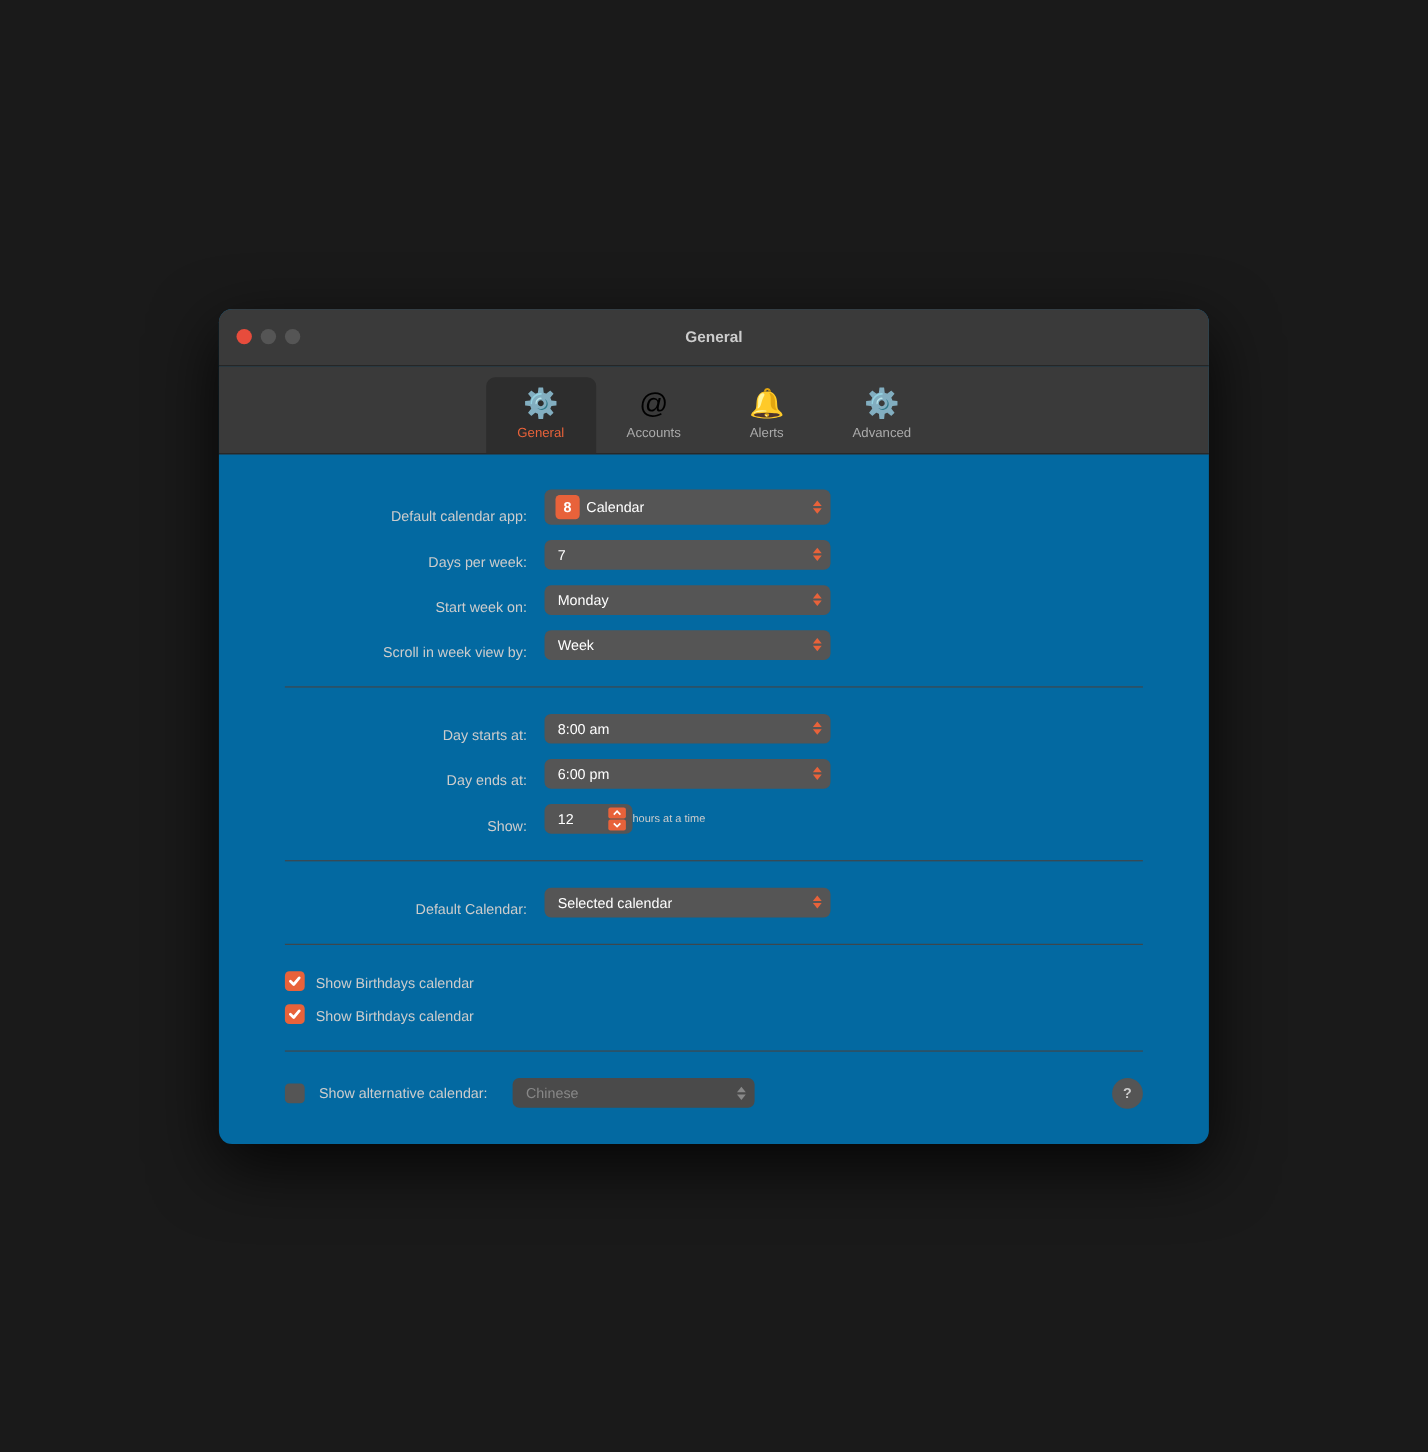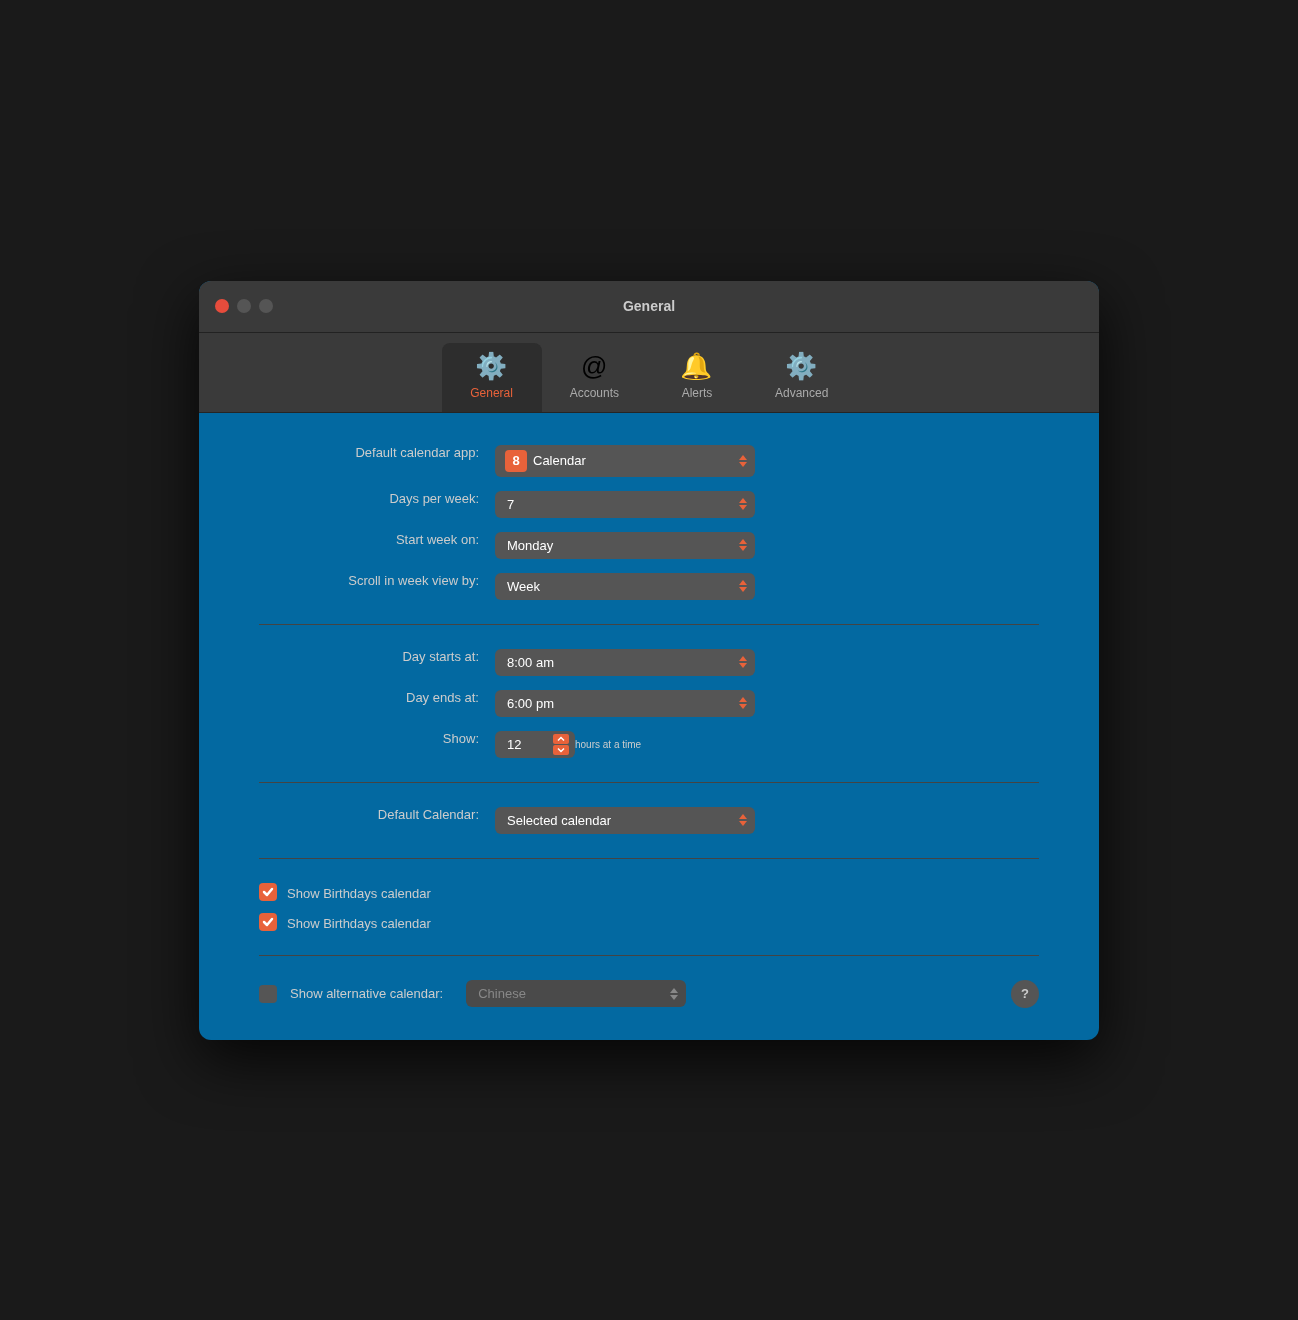--- a/index.html
+++ b/index.html
@@ -100,21 +100,21 @@
     }
 
     .divider {
       border: none;
       border-top: 1px solid #444;
       margin: 24px 0;
     }
 
     .form-row {
       display: flex;
-      align-items: flex-start;
+      align-items: flex-end;
       margin-bottom: 14px;
     }
 
     .form-label {
       color: #ccc;
       font-size: 13px;
       text-align: right;
       min-width: 220px;
       margin-right: 16px;
     }

